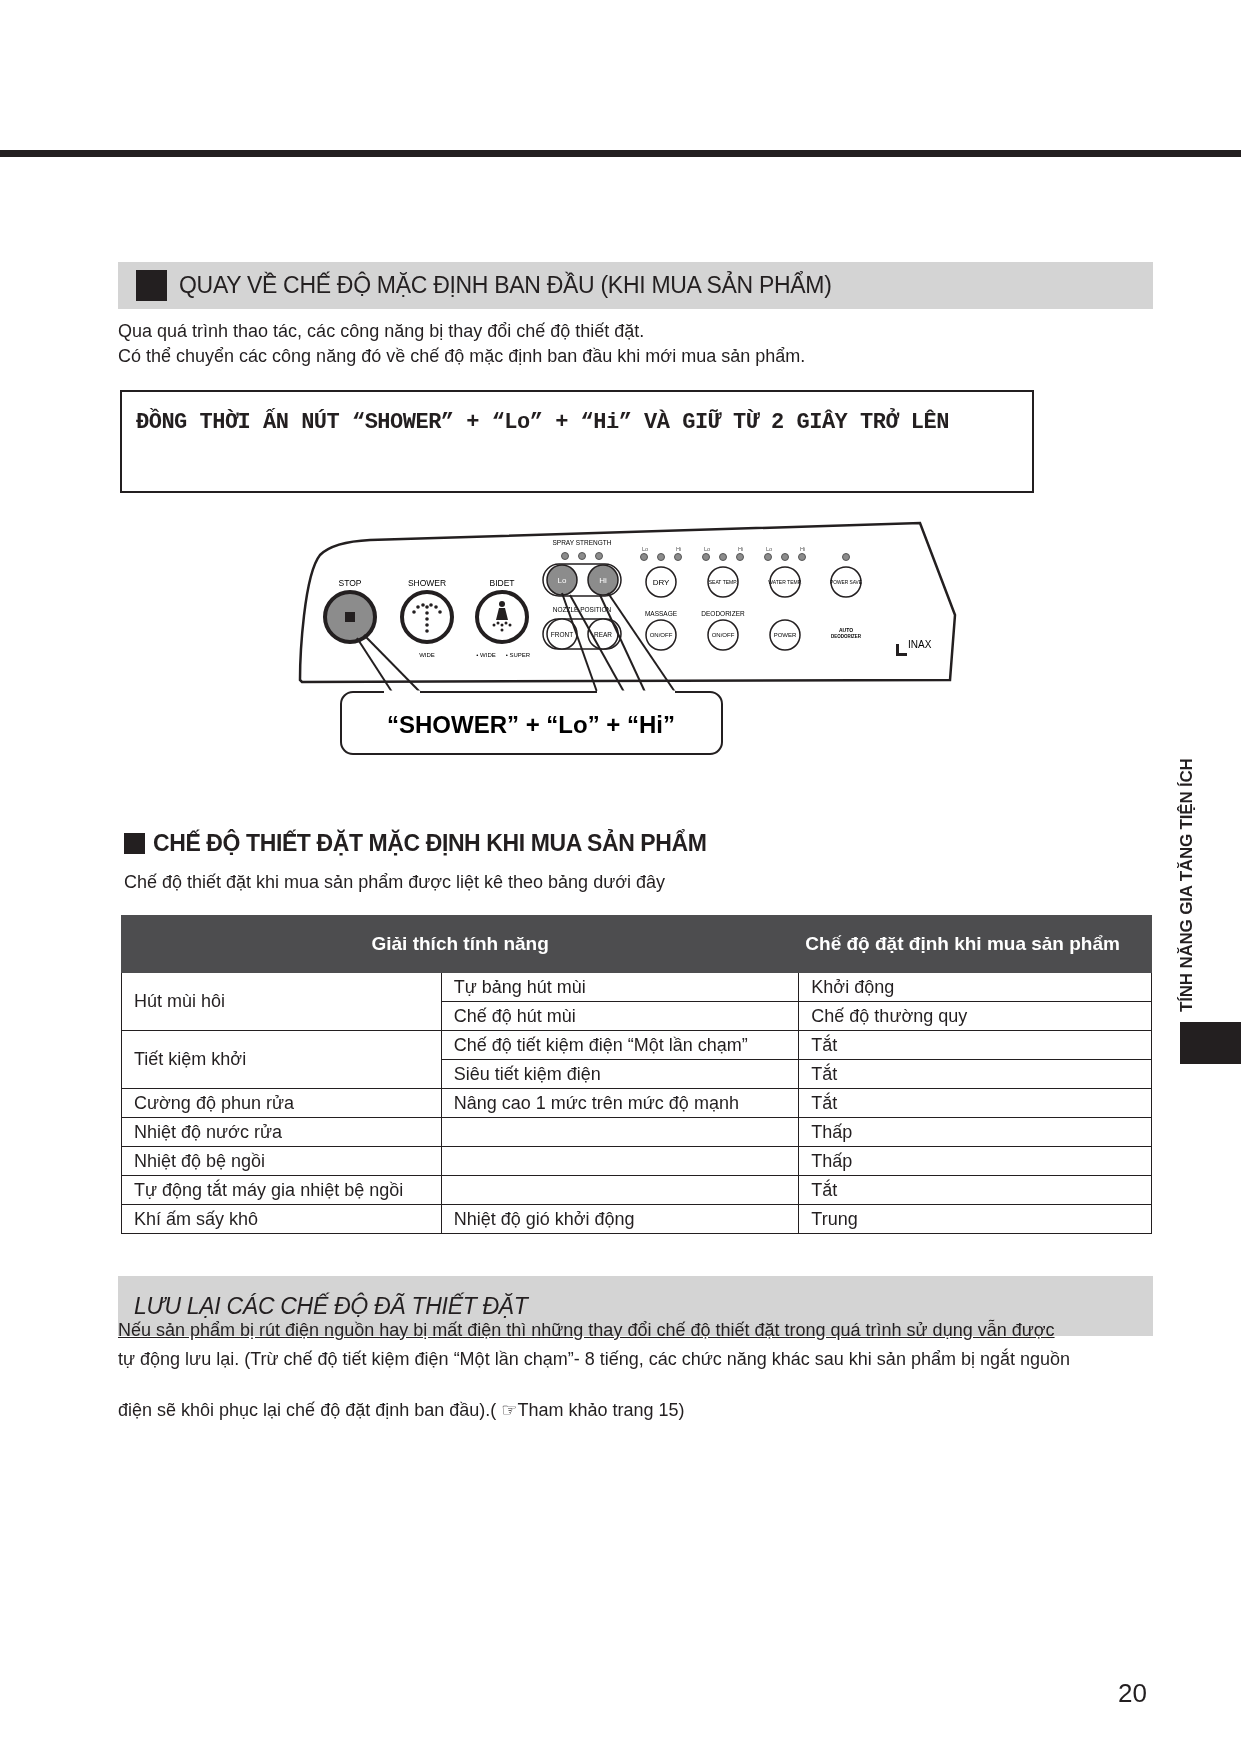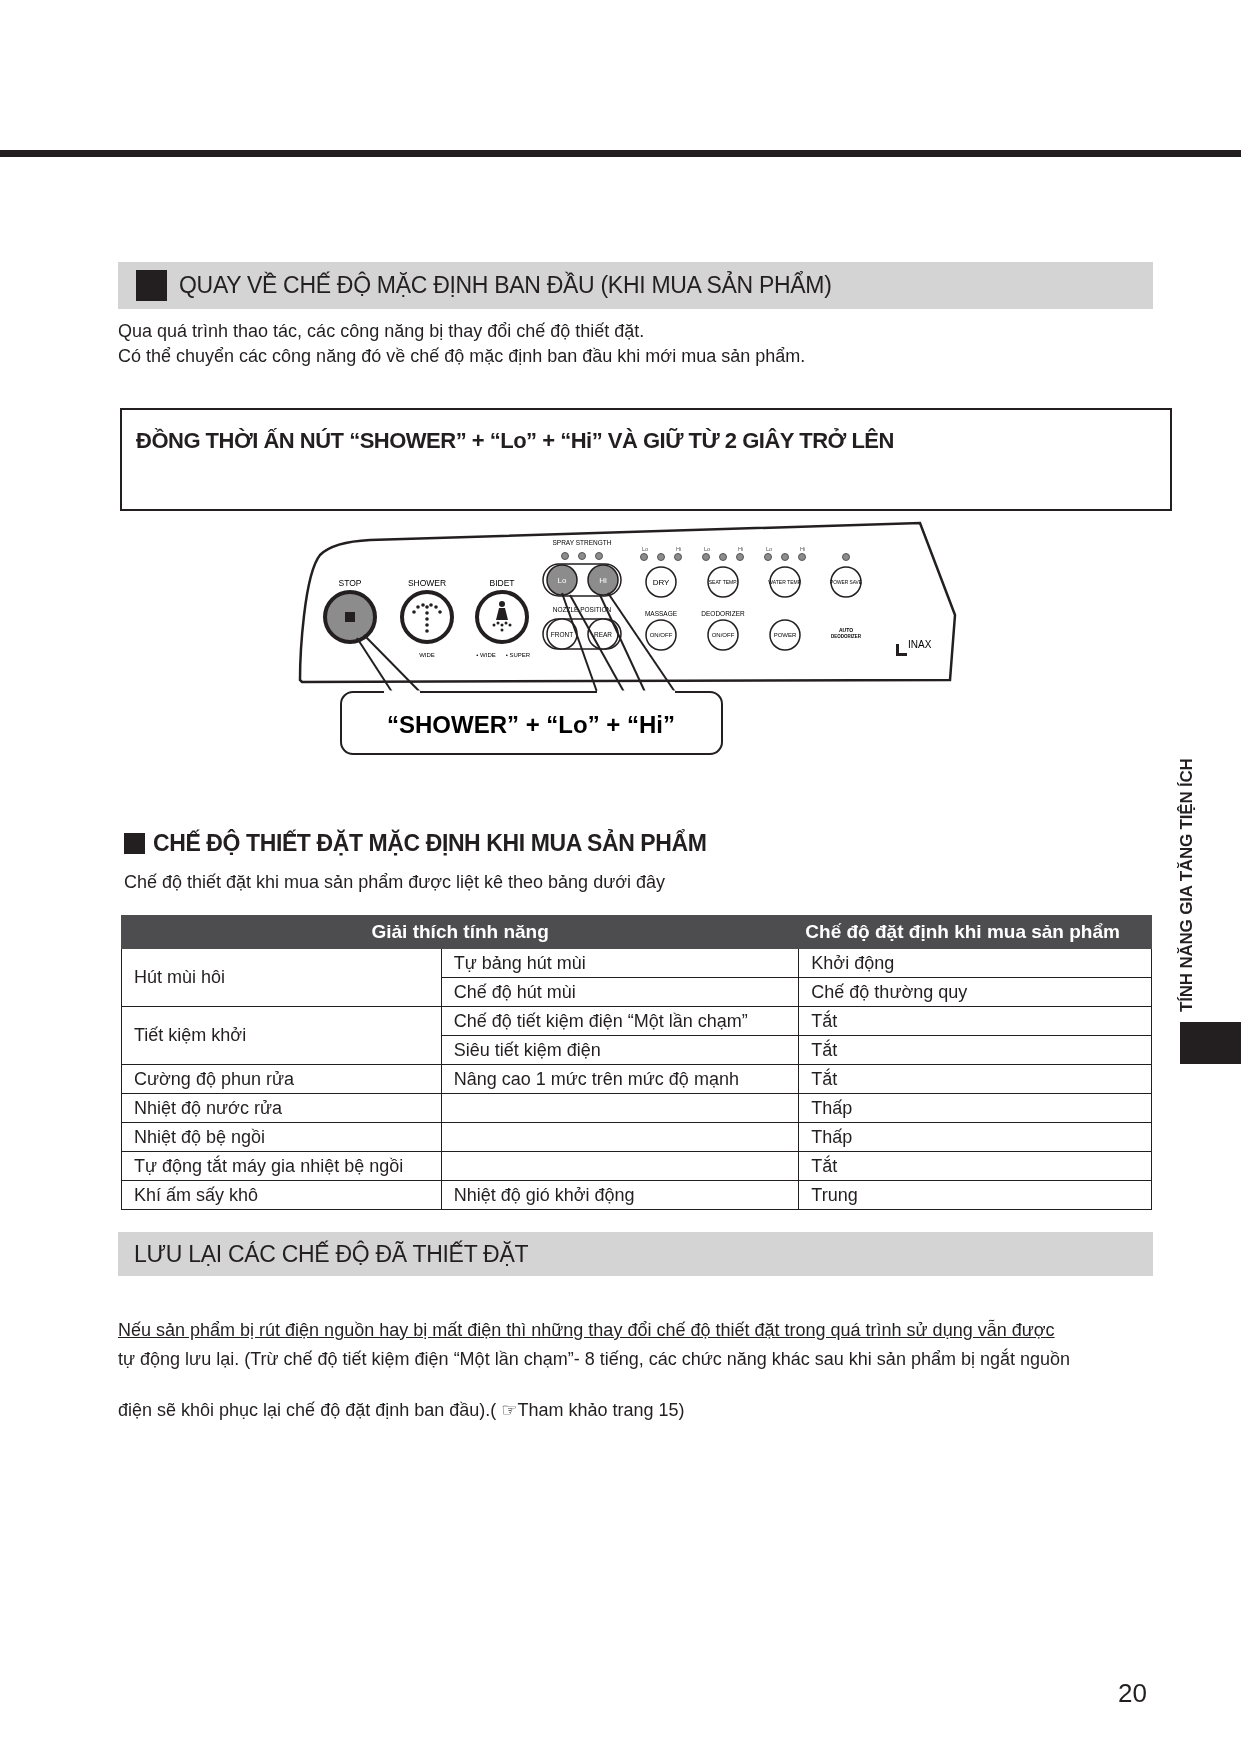--- a/index.html
+++ b/index.html
@@ -3,29 +3,29 @@
 <meta charset="utf-8">
 <style>
   html, body { margin:0; padding:0; }
   body { width:1241px; height:1754px; position:relative; background:#ffffff; color:#231f20;
          font-family:"Liberation Sans", "DejaVu Sans", sans-serif; overflow:hidden; }
   .top-rule { position:absolute; left:0; top:150px; width:1241px; height:7px; background:#231f20; }
   .sec-header { position:absolute; left:118px; width:1035px; height:47px; background:#d4d4d4; display:flex; align-items:center; }
   .sec-header .sq { width:31px; height:31px; background:#231f20; margin-left:18px; margin-right:12px; }
   .sec-header .t { font-size:23px; letter-spacing:-0.3px; color:#231f20; }
   .p { position:absolute; left:118px; font-size:18px; line-height:25px; color:#231f20; }
-  .box { position:absolute; left:120px; top:408px; width:1052px; height:103px; border:2.5px solid #231f20; box-sizing:border-box; }
+  .box { position:absolute; left:120px; top:390px; width:914px; height:103px; border:2.5px solid #231f20; box-sizing:border-box;font-family:Liberation Mono, monospace; }
   .box .h { position:absolute; left:14px; top:18px; font-size:22px; font-weight:bold; letter-spacing:-0.5px; }
   .box .n { position:absolute; left:14px; top:60px; font-size:18px; }
   .diagram { position:absolute; left:290px; top:515px; width:680px; height:265px; }
   .sub-h { position:absolute; left:124px; top:830px; display:flex; align-items:center; }
   .sub-h .sq { width:21px; height:21px; background:#231f20; margin-right:8px; }
   .sub-h .t { font-size:23px; font-weight:bold; letter-spacing:-0.4px;text-align:center; }
   table.t1 { position:absolute; left:121px; top:915px; width:1031px; border-collapse:collapse; font-size:18px; }
-  table.t1 th { background:#4d4d4f; color:#fff; font-weight:bold; height:32px; font-size:19px; border:1px solid #4d4d4f; padding:0 6px; }
+  table.t1 th { background:#4d4d4f; color:#fff; font-weight:bold; height:32px; font-size:19px; border:1px solid #4d4d4f; padding:12px 6px; }
   table.t1 td { border:1px solid #231f20; height:28px; padding:0 12px; vertical-align:middle; }
   table.t1 th.c3 { text-align:left; }
   .side-label { position:absolute; left:1177px; top:1012px; transform-origin:left top; transform:rotate(-90deg); font-size:17px; font-weight:bold; white-space:nowrap; letter-spacing:-0.2px; }
   .side-tab { position:absolute; left:1180px; top:1022px; width:61px; height:42px; background:#231f20; }
   .page-num { position:absolute; left:1118px; top:1678px; font-size:26px; }
 </style>
 </head>
 <body>
 
 <div class="top-rule"></div>
@@ -215,21 +215,21 @@
       <td>Tắt</td>
     </tr>
     <tr>
       <td>Khí ấm sấy khô</td>
       <td>Nhiệt độ gió khởi động</td>
       <td>Trung</td>
     </tr>
   </tbody>
 </table>
 
-<div class="sec-header" style="top:1232px; height:44px;">
+<div class="sec-header" style="top:1276px; height:60px;font-style:italic;">
   <span class="t" style="margin-left:16px;">LƯU LẠI CÁC CHẾ ĐỘ ĐÃ THIẾT ĐẶT</span>
 </div>
 <div class="p" style="top:1316px; line-height:29px;text-decoration:underline;">Nếu sản phẩm bị rút điện nguồn hay bị mất điện thì những thay đổi chế độ thiết đặt trong quá trình sử dụng vẫn được</div>
 <div class="p" style="top:1345px; line-height:29px;">tự động lưu lại. (Trừ chế độ tiết kiệm điện “Một lần chạm”- 8 tiếng, các chức năng khác sau khi sản phẩm bị ngắt nguồn</div>
 <div class="p" style="top:1374px; line-height:29px;margin-top:22px;">điện sẽ khôi phục lại chế độ đặt định ban đầu).( ☞Tham khảo trang 15)</div>
 
 <div class="side-label">TÍNH NĂNG GIA TĂNG TIỆN ÍCH</div>
 <div class="side-tab"></div>
 
 <div class="page-num">20</div>

